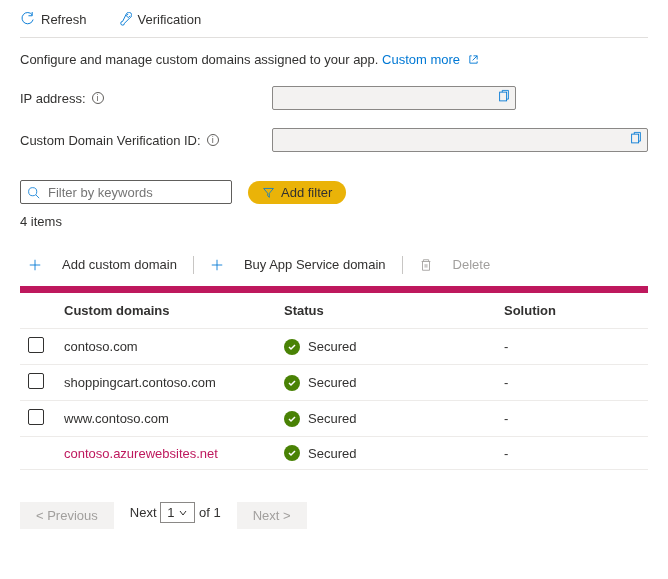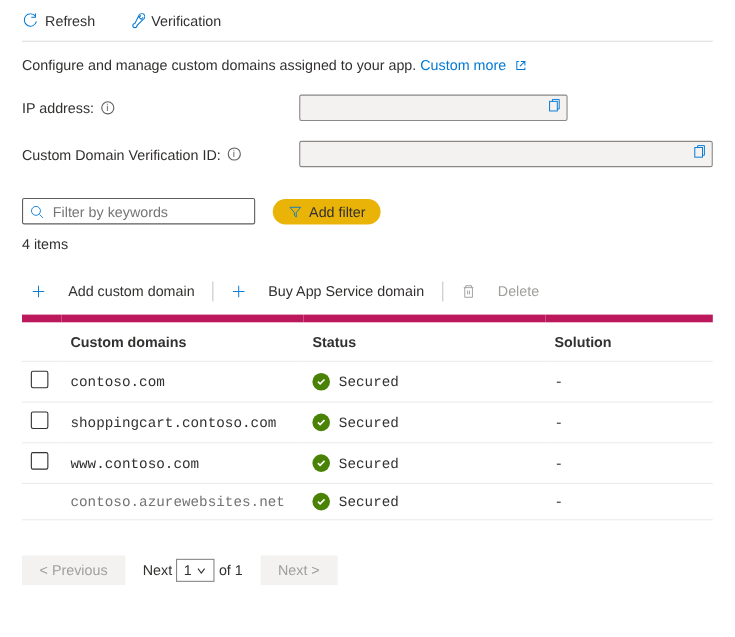--- a/index.html
+++ b/index.html
@@ -131,32 +131,31 @@
     padding: 10px 8px;
     border-top: 7px solid #be185d;
     border-bottom: 1px solid #edebe9;
     font-size: 13px;
   }
   td {
     padding: 8px 8px;
     border-bottom: 1px solid #edebe9;
     font-size: 13px;
     vertical-align: middle;
-    font-family: Liberation Mono, monospace;
   }
   .chk {
     width:16px; height:16px; border:1px solid #323130; border-radius:2px; display:inline-block;
   }
   .status-cell { display:flex; align-items:center; gap:8px; }
   .status-ok {
     width:16px; height:16px; border-radius:50%; background:#498205; display:inline-flex; align-items:center; justify-content:center;
   }
-  .muted { color:#737373; }
+  .muted { color:#be185d; }
   .pager {
-    display:flex; align-items:center; gap:16px; margin-top:32px;
+    display:flex; align-items:flex-start; gap:16px; margin-top:32px;
   }
   .pager-btn {
     background:#f3f2f1; border:none; color:#a19f9d; font-size:13px; padding:6px 16px; cursor:default;
   }
   .page-select {
     border:1px solid #8a8886; padding:2px 6px; font-size:13px; display:inline-flex; align-items:center; gap:4px;
   }
   .info-icon {
     width:12px; height:12px; border:1px solid #605e5c; border-radius:50%; display:inline-flex; align-items:center; justify-content:center;
     font-size:9px; color:#605e5c; line-height:1;

